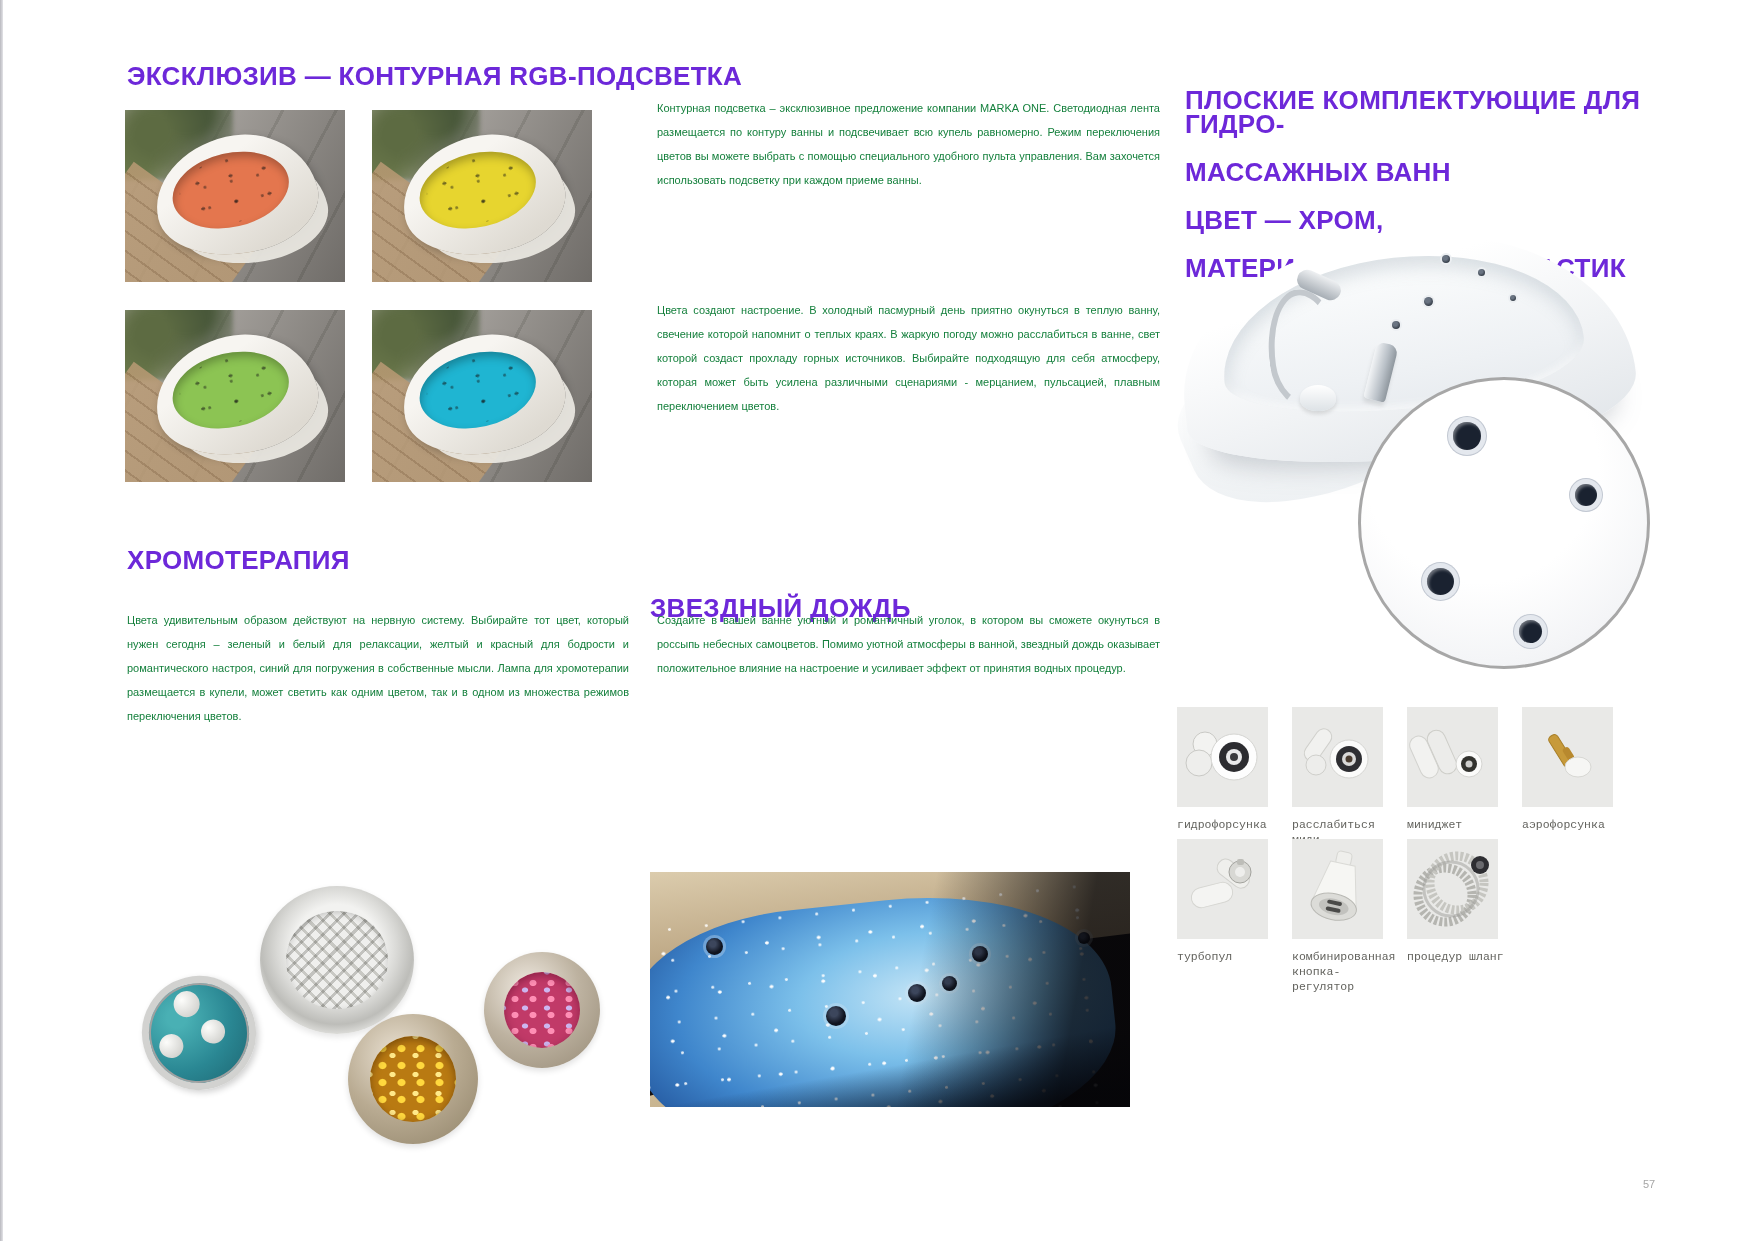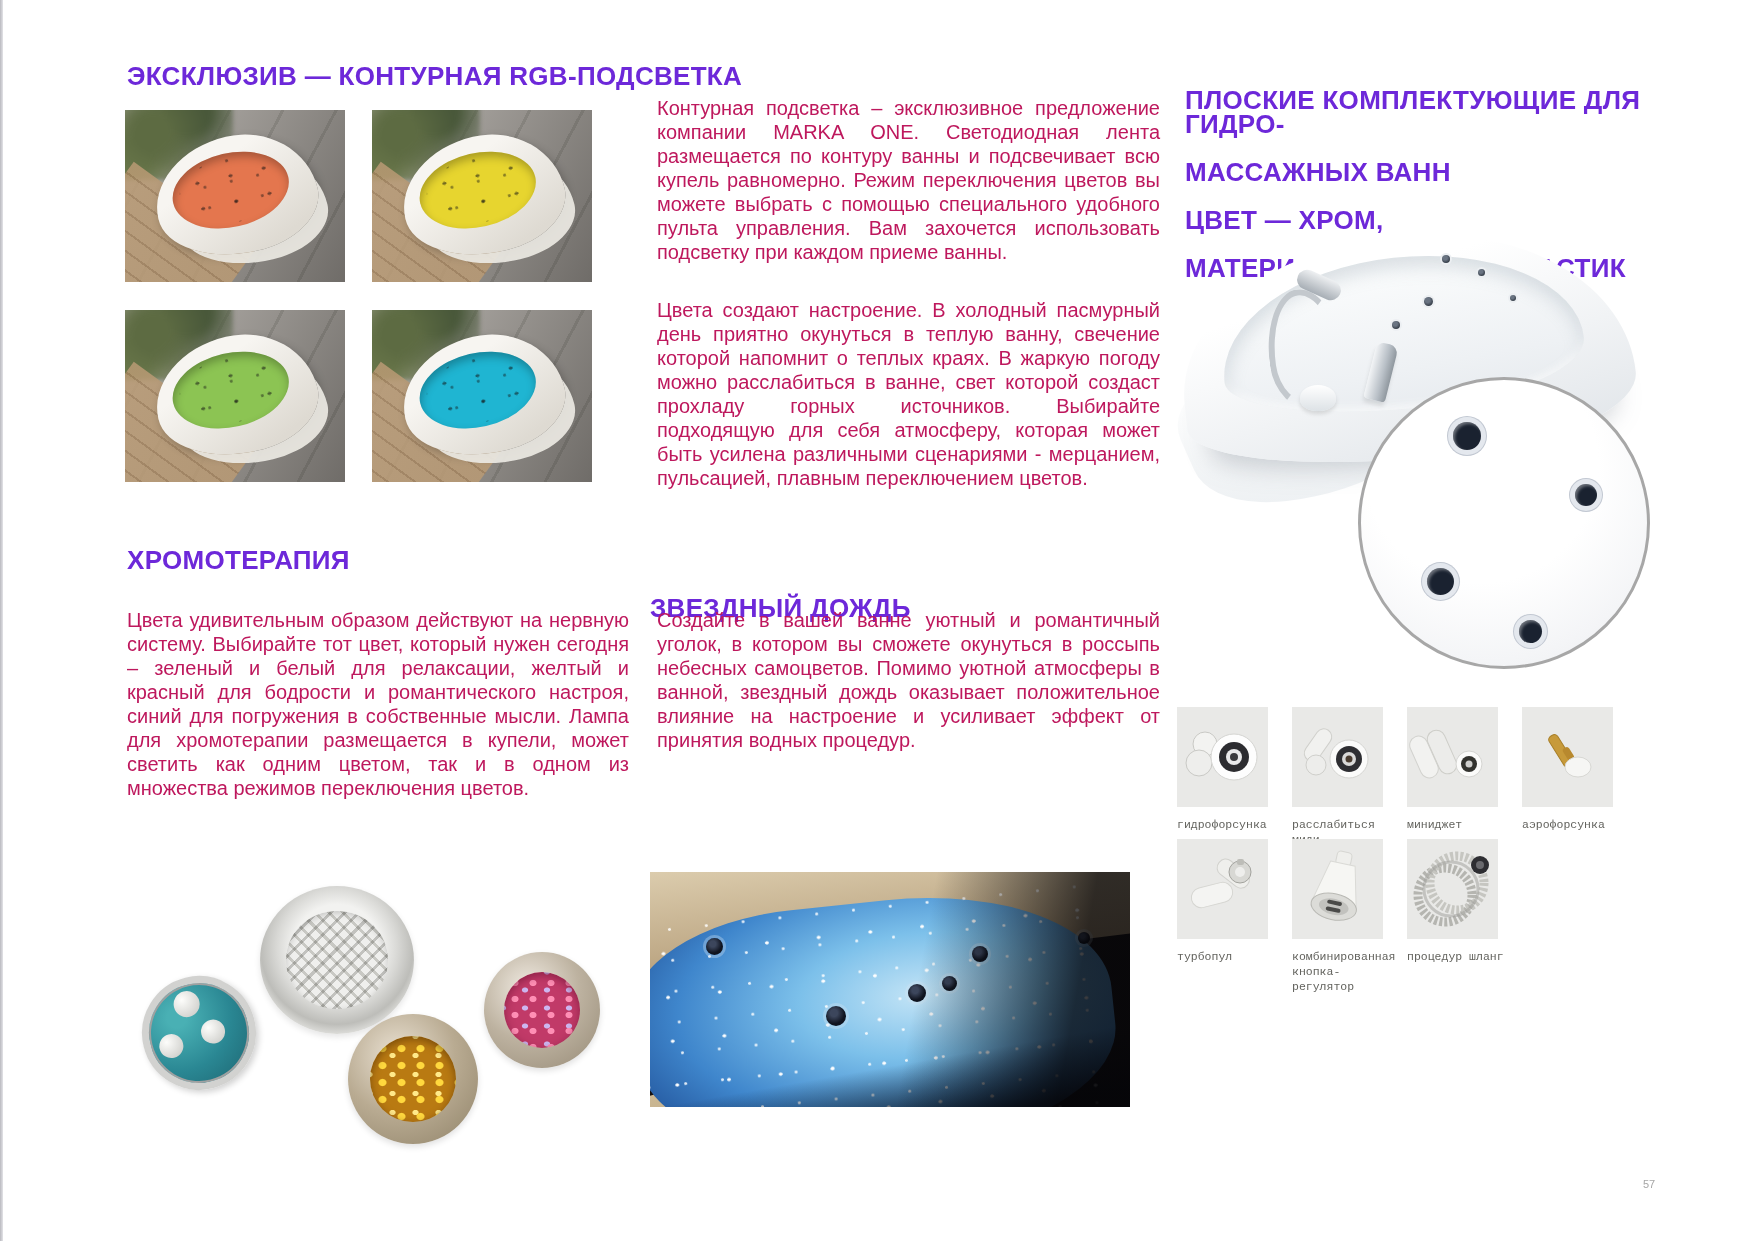--- a/index.html
+++ b/index.html
@@ -3,21 +3,21 @@
 <meta charset="utf-8">
 <style>
   html,body{margin:0;padding:0;background:#ffffff;}
   .page{position:relative;width:1754px;height:1241px;background:#ffffff;overflow:hidden;
         font-family:"Liberation Sans","DejaVu Sans",sans-serif;}
   .edge-line{position:absolute;left:0;top:0;width:3px;height:100%;
         background:linear-gradient(to right,#b9b9bf,#e3e3e7);}
 
   
   .h2{position:absolute;font-size:26px;line-height:25px;font-weight:700;color:#6d28d9;letter-spacing:.3px;}
-  .para{position:absolute;font-size:20px;line-height:24px;color:#be185d;text-align:justify;}
+  .para{position:absolute;font-size:11px;line-height:24px;color:#15803d;text-align:justify;}
   .h2.multi{white-space:pre-line;margin-left:8px;}
   .page-num{position:absolute;left:1643px;top:1178px;font-size:11px;color:#a6a6a6;}
 
   
   .tub-grid{position:absolute;left:125px;top:110px;display:grid;
             grid-template-columns:220px 220px;gap:28px 27px;}
   .tub{position:relative;width:220px;height:172px;overflow:hidden;background:#908d88;}
   .tub-bg{position:absolute;inset:0;background:
       linear-gradient(118deg,rgba(255,255,255,.32) 0%,rgba(255,255,255,.05) 35%,rgba(40,38,36,.38) 100%),
       repeating-linear-gradient(118deg,#9b9792 0 44px,#8a8781 44px 47px),

